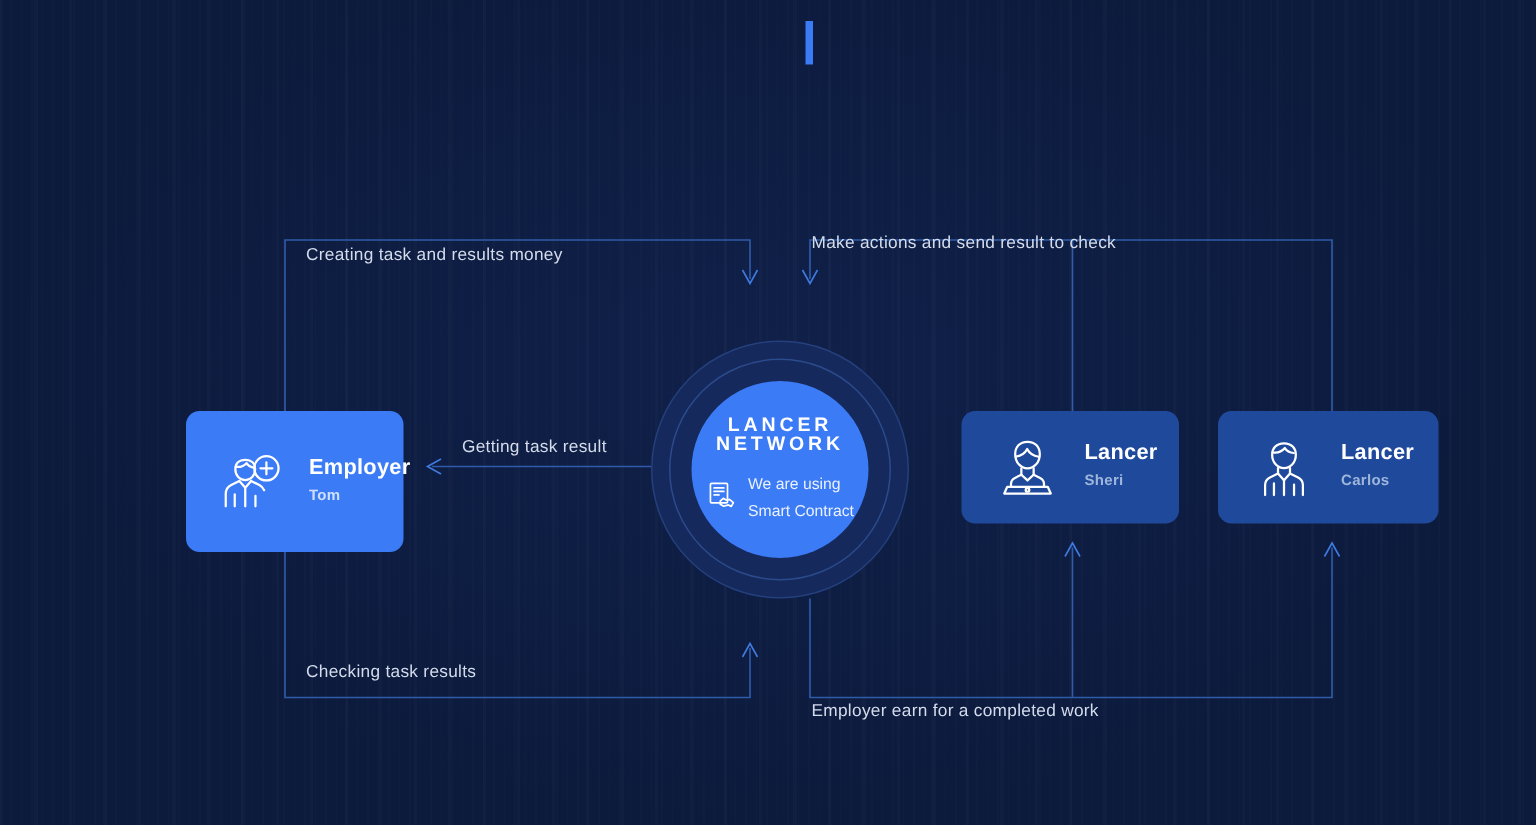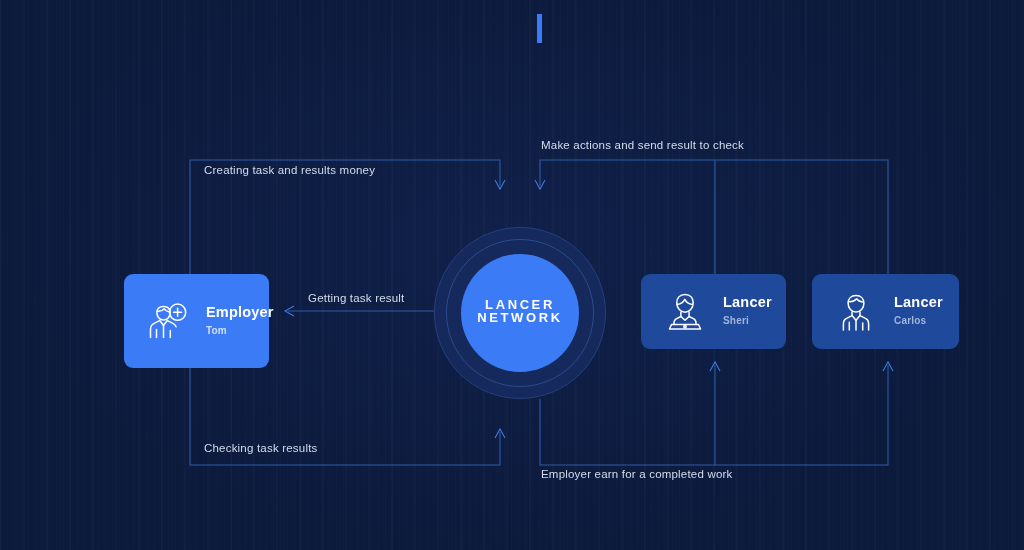--- a/index.html
+++ b/index.html
@@ -50,21 +50,21 @@
 
   
   .conn-label{
     position:absolute;
     color:#d4dcec;
     font-size:11.5px;
     white-space:nowrap;
     letter-spacing:.2px;
   }
   #label-creating{left:204px;top:164px;}
-  #label-make-actions{left:541px;top:139px;}
+  #label-make-actions{left:541px;top:156px;}
   #label-getting-result{left:308px;top:292px;}
   #label-checking{left:204px;top:442px;}
   #label-getting-earn{left:541px;top:468px;}
 
   
   .card{
     position:absolute;
     border-radius:9px;
     display:flex;align-items:center;
     box-sizing:border-box;
@@ -227,15 +227,28 @@
       <div class="card-role">Lancer</div>
       <div class="card-person">Carlos</div>
     </div>
   </div>
 
   <div id="network-outer"></div>
   <div id="network-ring"></div>
   <div id="network-inner">
     <div class="net-title">LANCER</div>
     <div class="net-title">NETWORK</div>
+    <div class="net-sub-wrap">
+      <span>
+        <svg width="21" height="21" viewBox="0 0 24 24" stroke="#ffffff" fill="none" stroke-width="1.3" stroke-linecap="round" stroke-linejoin="round">
+          <rect x="3" y="2.5" width="13" height="15" rx="1"></rect>
+          <path d="M5.8 6 L13.2 6 M5.8 8.7 L13.2 8.7 M5.8 11.4 L9.5 11.4"></path>
+          <path d="M10.5 16 l2.3-2 l2.6 1.4 l2.1-.6 l3 2.4 l-1.6 2.9 l-2.2-1.1 l-3.6 1 l-2.6-1.6 z"></path>
+        </svg>
+      </span>
+      <span>
+        <span class="net-sub">We are using</span><br>
+        <span class="net-sub">Smart Contract</span>
+      </span>
+    </div>
   </div>
 
 </div>
 
 </body></html>

